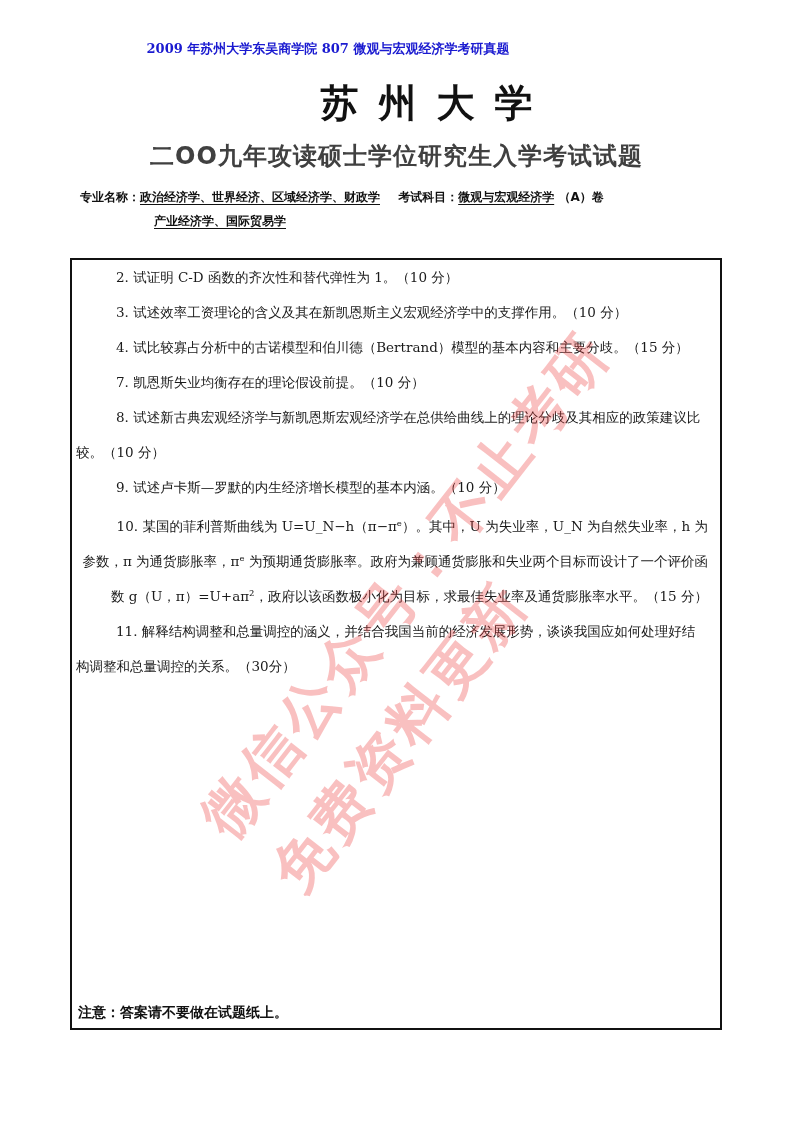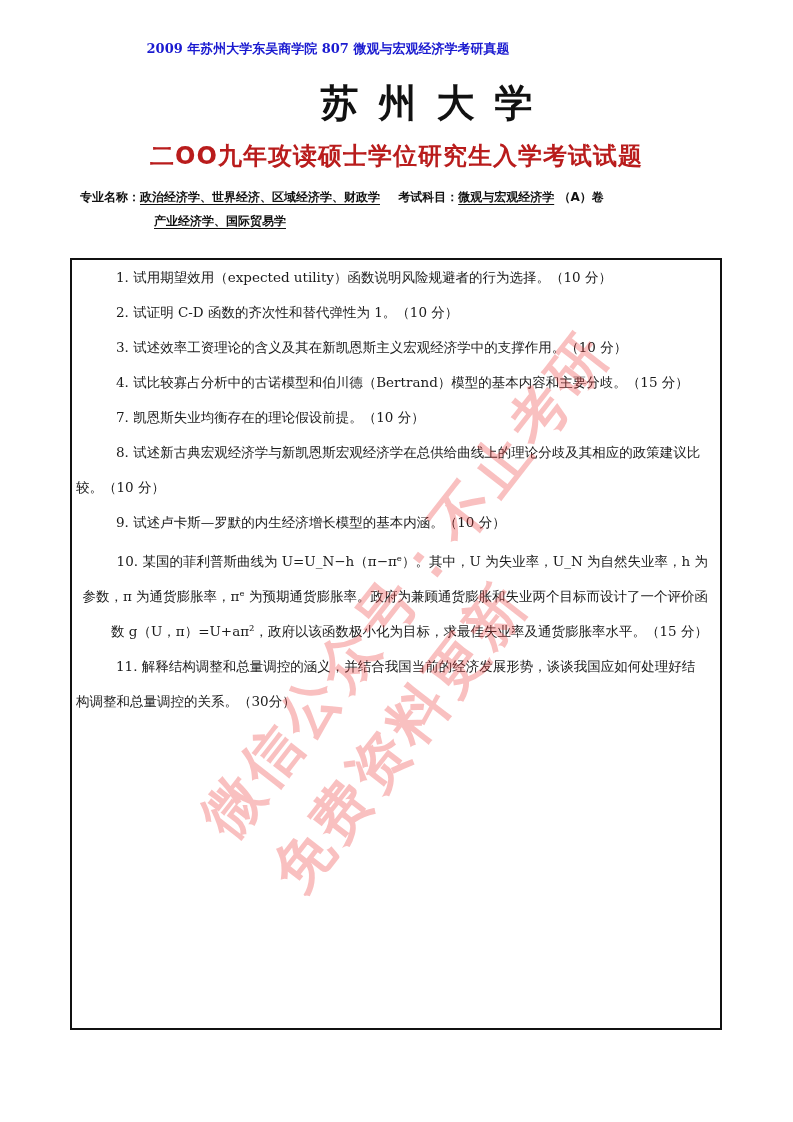--- a/index.html
+++ b/index.html
@@ -3,21 +3,21 @@
 <meta charset="utf-8">
 <style>
   html, body { margin: 0; padding: 0; background: #ffffff; }
   body { width: 793px; height: 1122px; position: relative; overflow: hidden;
          font-family: "DejaVu Serif", "Liberation Serif", serif; color: #1a1a1a; }
   .banner { position: absolute; top: 40px; left: 0; width: 656px; text-align: center;
             font-size: 13px; font-weight: bold; color: #1a1ad0; font-family: "DejaVu Serif", serif; }
   .uni { position: absolute; top: 78px; left: 0; width: 793px; text-align: center;
          font-size: 38px; font-weight: bold; letter-spacing: 20px; color: #111; font-family: "DejaVu Serif", serif; padding-left: 40px; }
   .exam-title { position: absolute; top: 140px; left: 0; width: 793px; text-align: center;
-                font-size: 24px; font-weight: bold; color: #b91c1c; font-family: "DejaVu Sans", sans-serif; letter-spacing: 1px; }
+                font-size: 24px; font-weight: bold; color: #404040; font-family: "DejaVu Sans", sans-serif; letter-spacing: 1px; }
   .meta { position: absolute; top: 185px; left: 80px; width: 660px; font-size: 12px; font-weight: bold;
           font-family: "DejaVu Sans", sans-serif; line-height: 24px; color: #111; }
   .meta .u { text-decoration: underline; text-underline-offset: 3px; }
   .meta .row2 { padding-left: 74px; }
   .meta .gap { display: inline-block; width: 14px; }
   .box { position: absolute; left: 70px; top: 258px; width: 652px; height: 772px;
          border: 2px solid #111; border-top-width: 2px; box-sizing: border-box; }
   .q { position: absolute; left: 0; width: 644px; font-size: 13.5px; line-height: 35px; color: #1a1a1a;
        font-family: "DejaVu Serif", serif; }
   .q p { margin: 0; text-indent: 40px; padding: 0 8px 0 4px; }
@@ -42,26 +42,26 @@
     <span>考试科目：</span><span class="u">微观与宏观经济学</span>
     <span>（A）卷</span>
   </div>
   <div class="row2">
     <span class="u">产业经济学、国际贸易学</span>
   </div>
 </div>
 
 <div class="box">
   <div class="q" style="top:0px;">
-    <p><span>1.</span> <span>试用期望效用（expected utility）函数说明风险规避者的行为选择。（10 分）</span></p>
     <p><span>2.</span> <span>试证明 C-D 函数的齐次性和替代弹性为 1。（10 分）</span></p>
     <p><span>3.</span> <span>试述效率工资理论的含义及其在新凯恩斯主义宏观经济学中的支撑作用。（10 分）</span></p>
     <p><span>4.</span> <span>试比较寡占分析中的古诺模型和伯川德（Bertrand）模型的基本内容和主要分歧。（15 分）</span></p>
     <p><span>7.</span> <span>凯恩斯失业均衡存在的理论假设前提。（10 分）</span></p>
     <p><span>8.</span> <span>试述新古典宏观经济学与新凯恩斯宏观经济学在总供给曲线上的理论分歧及其相应的政策建议比较。（10 分）</span></p>
     <p><span>9.</span> <span>试述卢卡斯—罗默的内生经济增长模型的基本内涵。（10 分）</span></p>
     <p style="margin-top:4px;text-align:right;"><span>10.</span> <span>某国的菲利普斯曲线为 U=U_N−h（π−πᵉ）。其中，U 为失业率，U_N 为自然失业率，h 为参数，π 为通货膨胀率，πᵉ 为预期通货膨胀率。政府为兼顾通货膨胀和失业两个目标而设计了一个评价函数 g（U，π）=U+aπ²，政府以该函数极小化为目标，求最佳失业率及通货膨胀率水平。（15 分）</span></p>
     <p><span>11.</span> <span>解释结构调整和总量调控的涵义，并结合我国当前的经济发展形势，谈谈我国应如何处理好结构调整和总量调控的关系。（30分）</span></p>
   </div>
+  <div class="note">注意：答案请不要做在试题纸上。</div>
 </div>
 
 <div class="wm wm1">微信公众号：不止考研</div>
 <div class="wm wm2">免费资料更新</div>
 
 </body></html>

